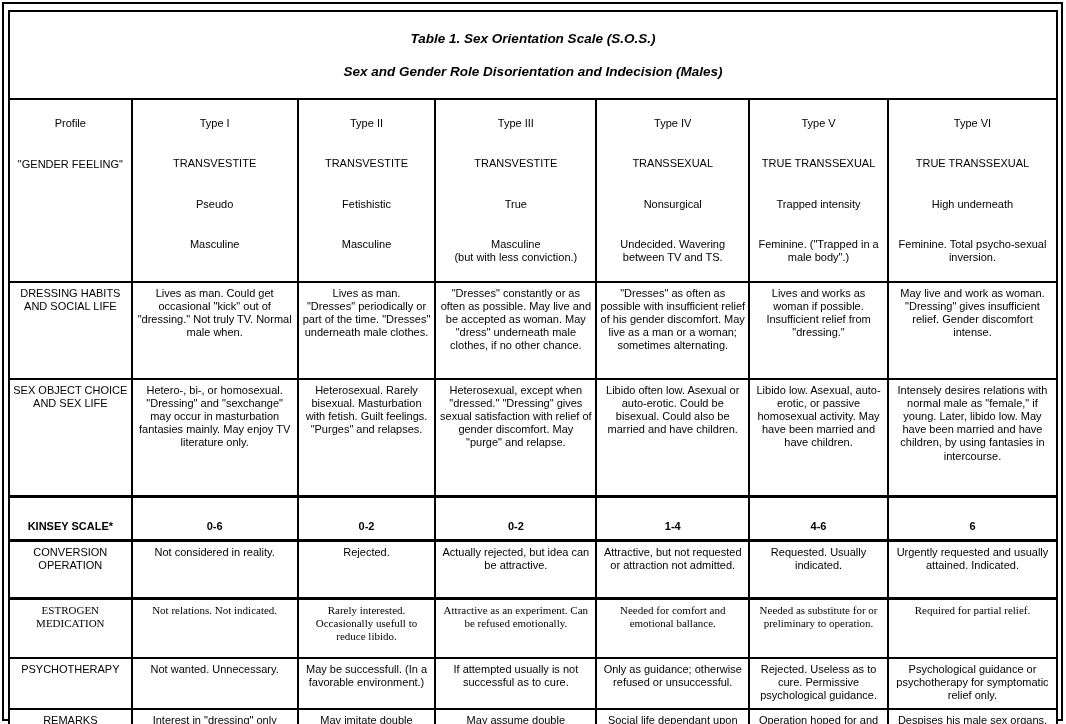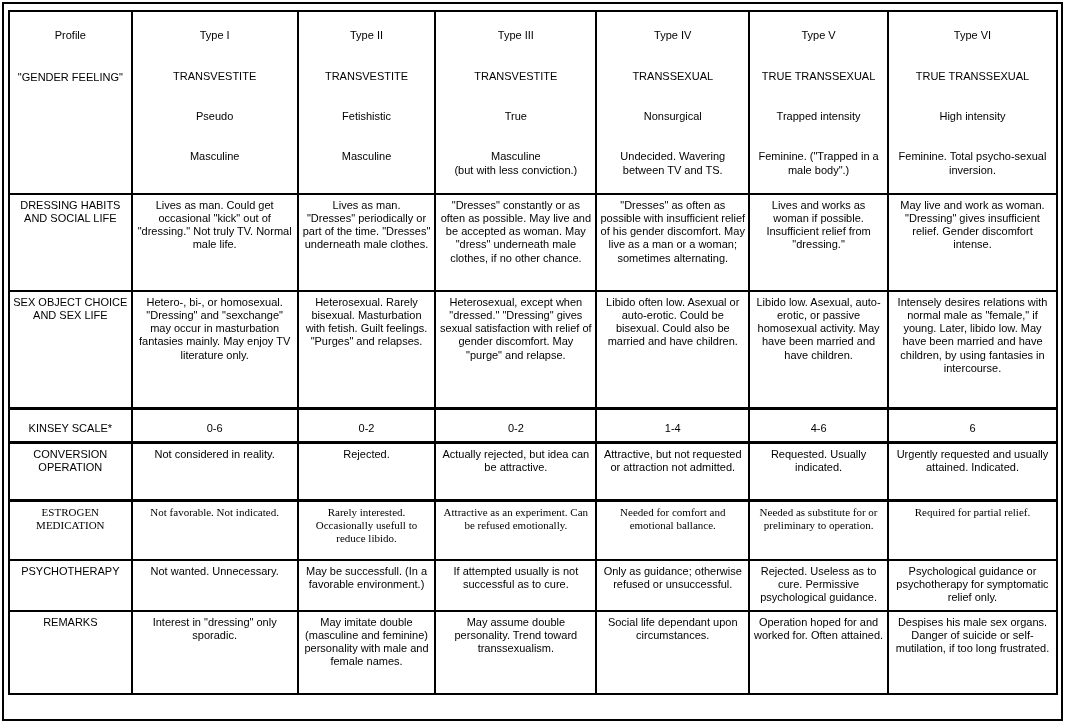--- a/index.html
+++ b/index.html
@@ -65,21 +65,21 @@
   
   td.profile-cell { height: 112px; padding-top: 6px; }
   .pstack div { margin-bottom: 14px; white-space: pre-line; }
   .pstack div:last-child { margin-bottom: 0; }
   td.profile-label { padding-top: 34px; margin-top: 46px; }
   td.profile-label div { margin-bottom: 15px; }
   
   td.rowlabel { padding-top: 5px; }
   tr.r-dressing  td { height: 88px; margin-left: 21px; }
   tr.r-sexobj    td { height: 108px; }
-  tr.r-kinsey    td { height: 16px; padding-top: 12px; padding-bottom: 3px; }
+  tr.r-kinsey    td { height: 16px; padding-top: 22px; padding-bottom: 3px; font-weight: bold; }
   tr.r-conv      td { height: 48px; text-align: center; }
   tr.r-estro     td { height: 50px; font-family: Liberation Serif, serif; }
   tr.r-psycho    td { height: 42px; }
   tr.r-remarks   td { height: 74px; }
 </style>
 </head>
 <body>
 
 <div class="frame">
 <table class="sos">
@@ -87,20 +87,26 @@
     <col style="width:122px">
         <col style="width:165px">
         <col style="width:137px">
         <col style="width:160px">
     <col style="width:152px">
         <col style="width:138px">
         <col style="width:168px">
   </colgroup>
 
   <tbody>
+        <tr>
+    <td colspan="7" class="title-cell">
+      <div class="title-line">Table 1. Sex Orientation Scale (S.O.S.)</div>
+      <div class="title-line">Sex and Gender Role Disorientation and Indecision (Males)</div>
+    </td>
+  </tr>
 
 
   <tr>
     <td class="profile-cell profile-label">
       <div>Profile</div>
       <div>"GENDER FEELING"</div>
     </td>
     <td class="profile-cell"><div class="pstack">
       <div>Type I</div>
       <div>TRANSVESTITE</div>
@@ -128,28 +134,28 @@
     </div></td>
     <td class="profile-cell b3l"><div class="pstack">
       <div>Type V</div>
       <div>TRUE TRANSSEXUAL</div>
       <div>Trapped intensity</div>
       <div>Feminine. ("Trapped in a male body".)</div>
     </div></td>
     <td class="profile-cell"><div class="pstack">
       <div>Type VI</div>
       <div>TRUE TRANSSEXUAL</div>
-      <div>High intensity</div>
+      <div>High underneath</div>
       <div>Feminine. Total psycho-sexual inversion.</div>
     </div></td>
   </tr>
 
   <tr class="r-dressing">
     <td class="rowlabel">DRESSING HABITS AND SOCIAL LIFE</td>
-    <td>Lives as man. Could get occasional "kick" out of "dressing." Not truly TV. Normal male life.</td>
+    <td>Lives as man. Could get occasional "kick" out of "dressing." Not truly TV. Normal male when.</td>
     <td>Lives as man.
 "Dresses" periodically or part of the time. "Dresses" underneath male clothes.</td>
     <td class="dbl">"Dresses" constantly or as often as possible. May live and be accepted as woman. May "dress" underneath male clothes, if no other chance.</td>
     <td class="b3l">"Dresses" as often as possible with insufficient relief of his gender discomfort. May live as a man or a woman; sometimes alternating.</td>
     <td class="b3l">Lives and works as woman if possible. Insufficient relief from "dressing."</td>
     <td>May live and work as woman. "Dressing" gives insufficient relief. Gender discomfort intense.</td>
   </tr>
 
   <tr class="r-sexobj">
     <td class="rowlabel">SEX OBJECT CHOICE AND SEX LIFE</td>
@@ -176,21 +182,21 @@
     <td>Not considered in reality.</td>
     <td>Rejected.</td>
     <td class="dbl">Actually rejected, but idea can be attractive.</td>
     <td class="b3l">Attractive, but not requested or attraction not admitted.</td>
     <td class="b3l">Requested. Usually indicated.</td>
     <td>Urgently requested and usually attained. Indicated.</td>
   </tr>
 
   <tr class="r-estro t3">
     <td class="rowlabel">ESTROGEN MEDICATION</td>
-    <td>Not favorable. Not indicated.</td>
+    <td>Not relations. Not indicated.</td>
     <td>Rarely interested. Occasionally usefull to reduce libido.</td>
     <td class="dbl">Attractive as an experiment. Can be refused emotionally.</td>
     <td class="b3l">Needed for comfort and emotional ballance.</td>
     <td class="b3l">Needed as substitute for or preliminary to operation.</td>
     <td>Required for partial relief.</td>
   </tr>
 
   <tr class="r-psycho">
     <td class="rowlabel">PSYCHOTHERAPY</td>
     <td>Not wanted. Unnecessary.</td>

